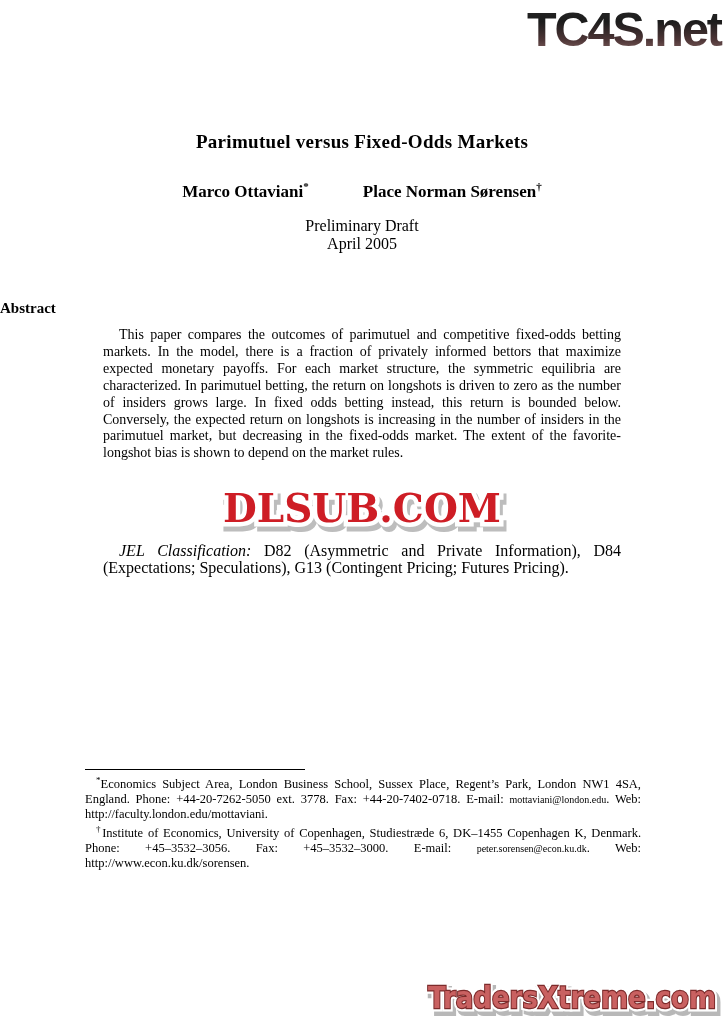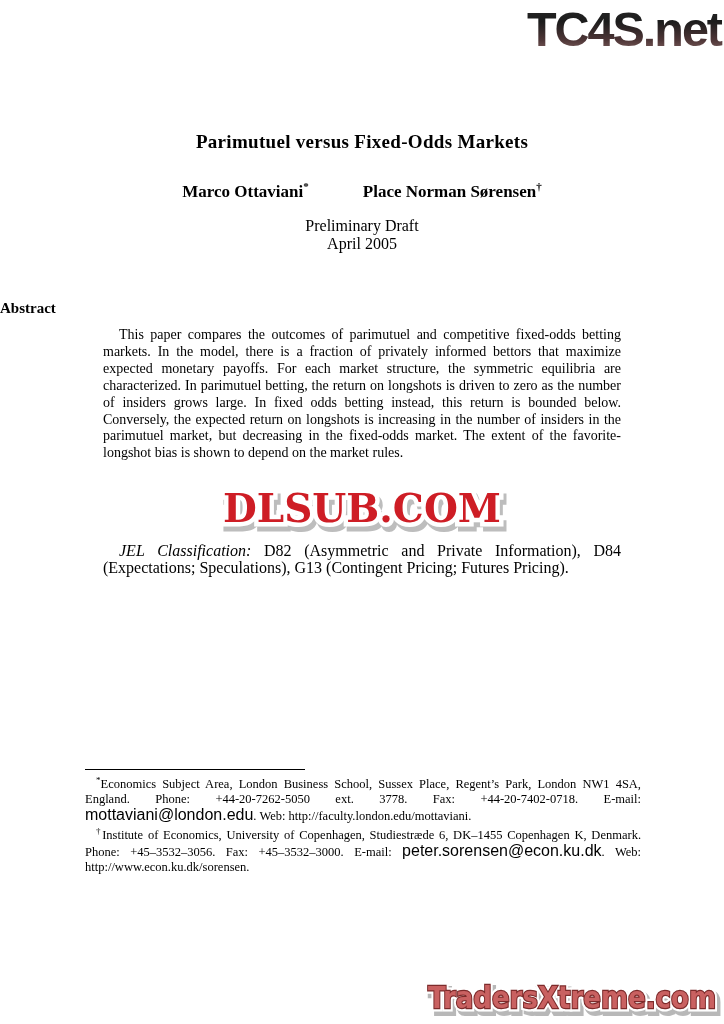--- a/index.html
+++ b/index.html
@@ -49,21 +49,21 @@
   .fn-rule {
     position:absolute; top:769px; left:85px; width:220px;
     border-top:1.2px solid #000; height:0;
   }
   .footnotes {
     position:absolute; top:773px; left:85px; width:556px;
     font-size:12.5px; line-height:15px; text-align:justify;
   }
   .footnotes p { margin:0; text-indent:11px; }
   .footnotes sup { font-size:9px; }
-  .tt { font-family:Liberation Sans, sans-serif; font-size:16px; }
+  .tt { font-family:Liberation Serif, serif; font-size:10px; }
 
   
   .wm-top    { position:absolute; top:2px;  right:0;   z-index:5; }
   .wm-mid    { position:absolute; top:481px; left:50%; margin-left:-162px; z-index:5; }
   .wm-bottom { position:absolute; top:975px; right:2px; z-index:5; }
 
   .tc4s-text {
     font-family:"Liberation Sans", sans-serif; font-weight:bold; font-size:48px;
     letter-spacing:-2px;
   }

